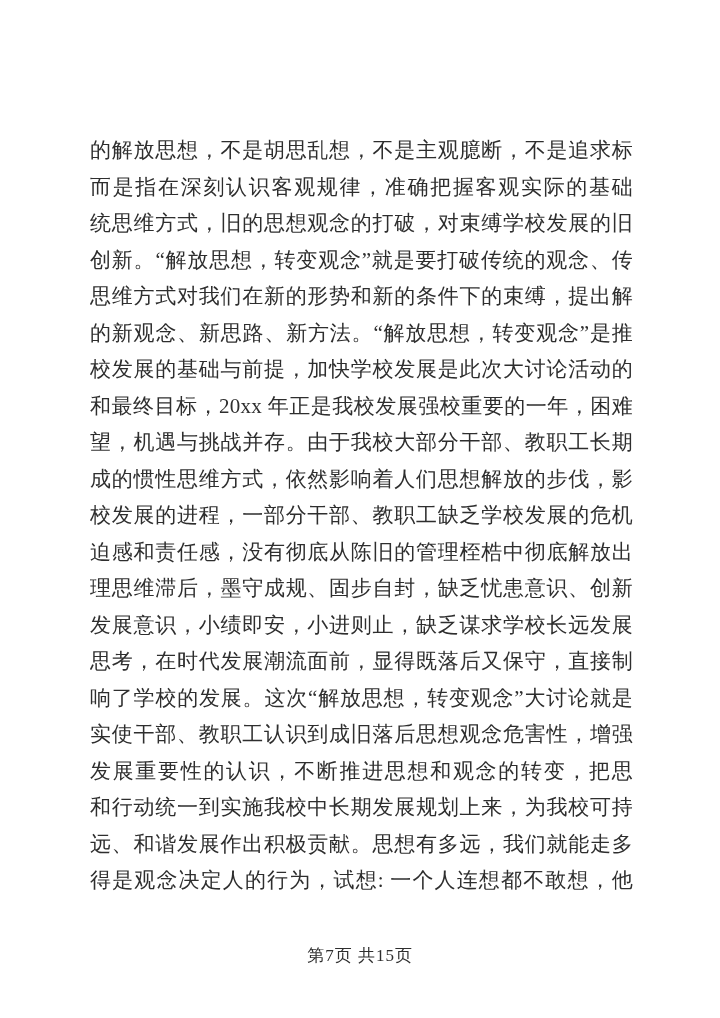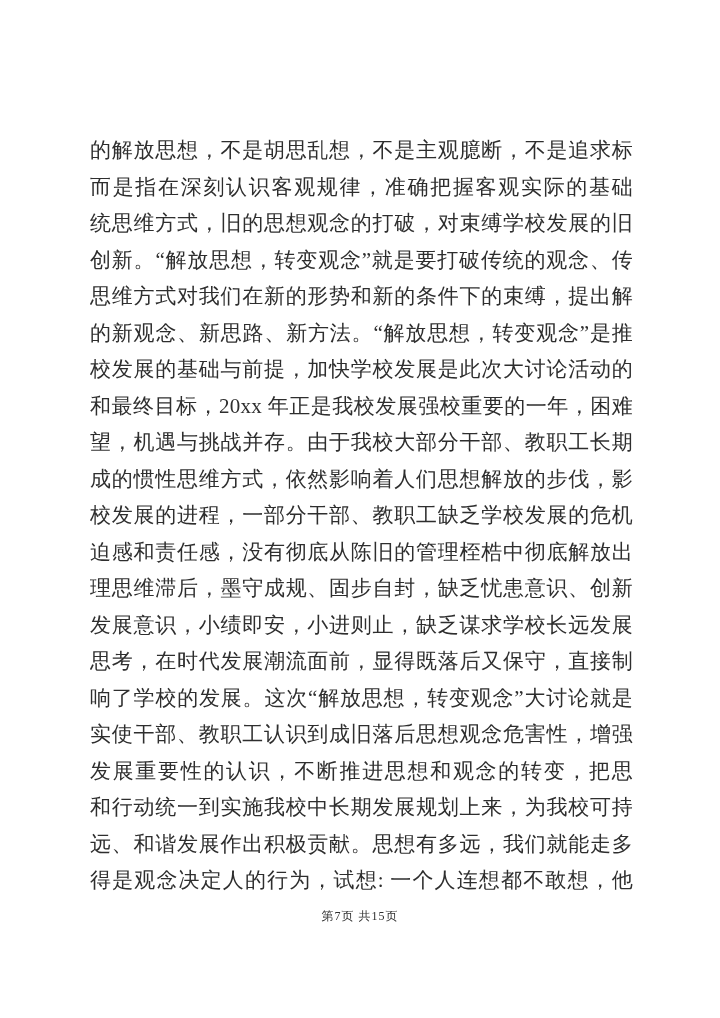--- a/index.html
+++ b/index.html
@@ -30,24 +30,24 @@
       text-align: justify;
       text-align-last: justify;
       -moz-text-align-last: justify;
       text-justify: inter-character;
       white-space: normal;
       overflow: hidden;
     }
     .footer {
       position: absolute;
       left: 0;
-      top: 908px;
+      top: 944px;
       width: 720px;
       text-align: center;
-      font-size: 12px;
+      font-size: 17px;
       letter-spacing: 1px;
       color: #2e2e2e;
     }
   </style>
 </head>
 <body>
 
 <div class="page">
   <div class="text-block">
     <div class="text-line">的解放思想，不是胡思乱想，不是主观臆断，不是追求标新立异，</div>

